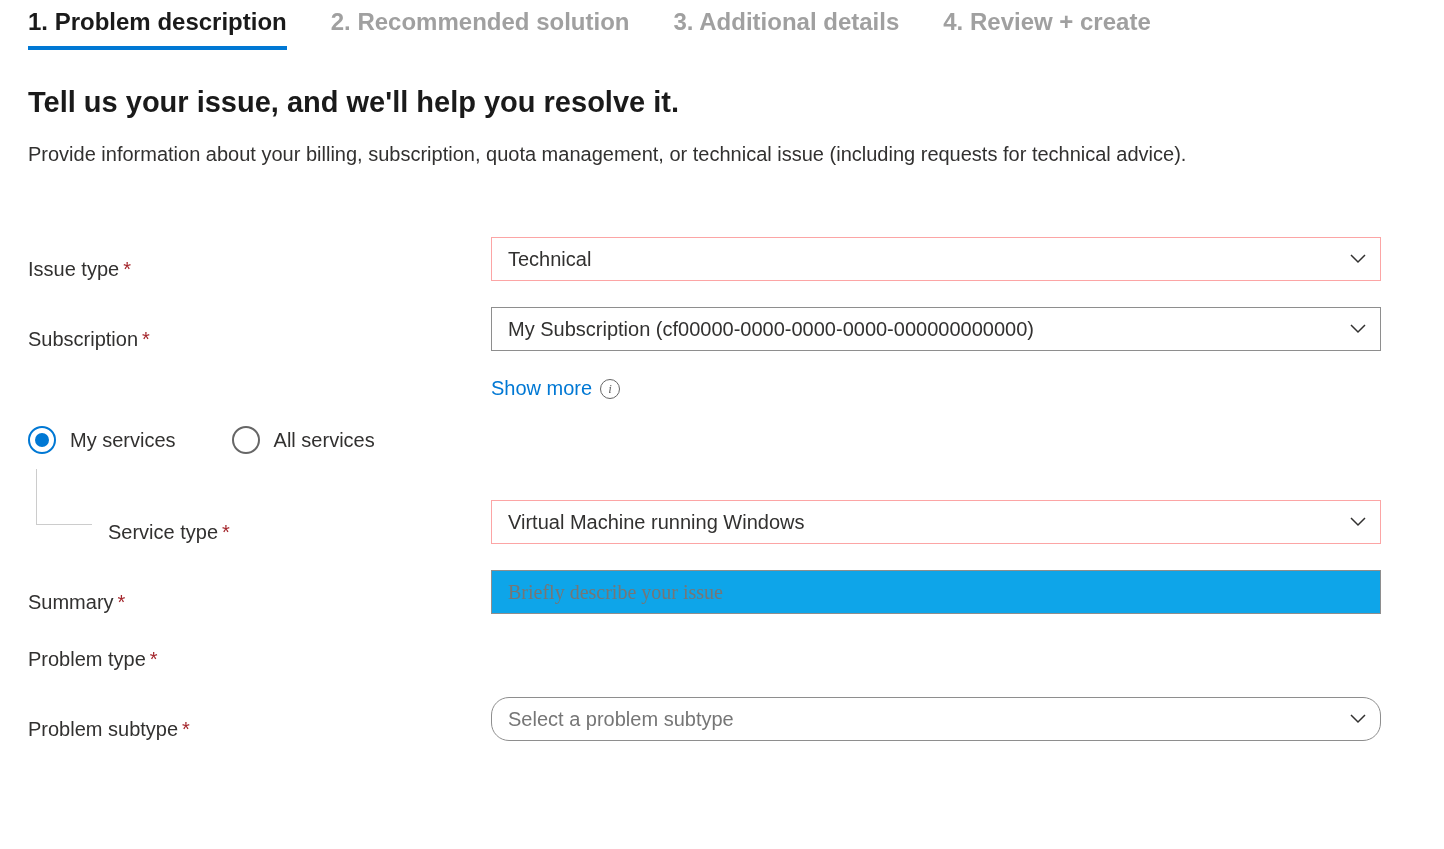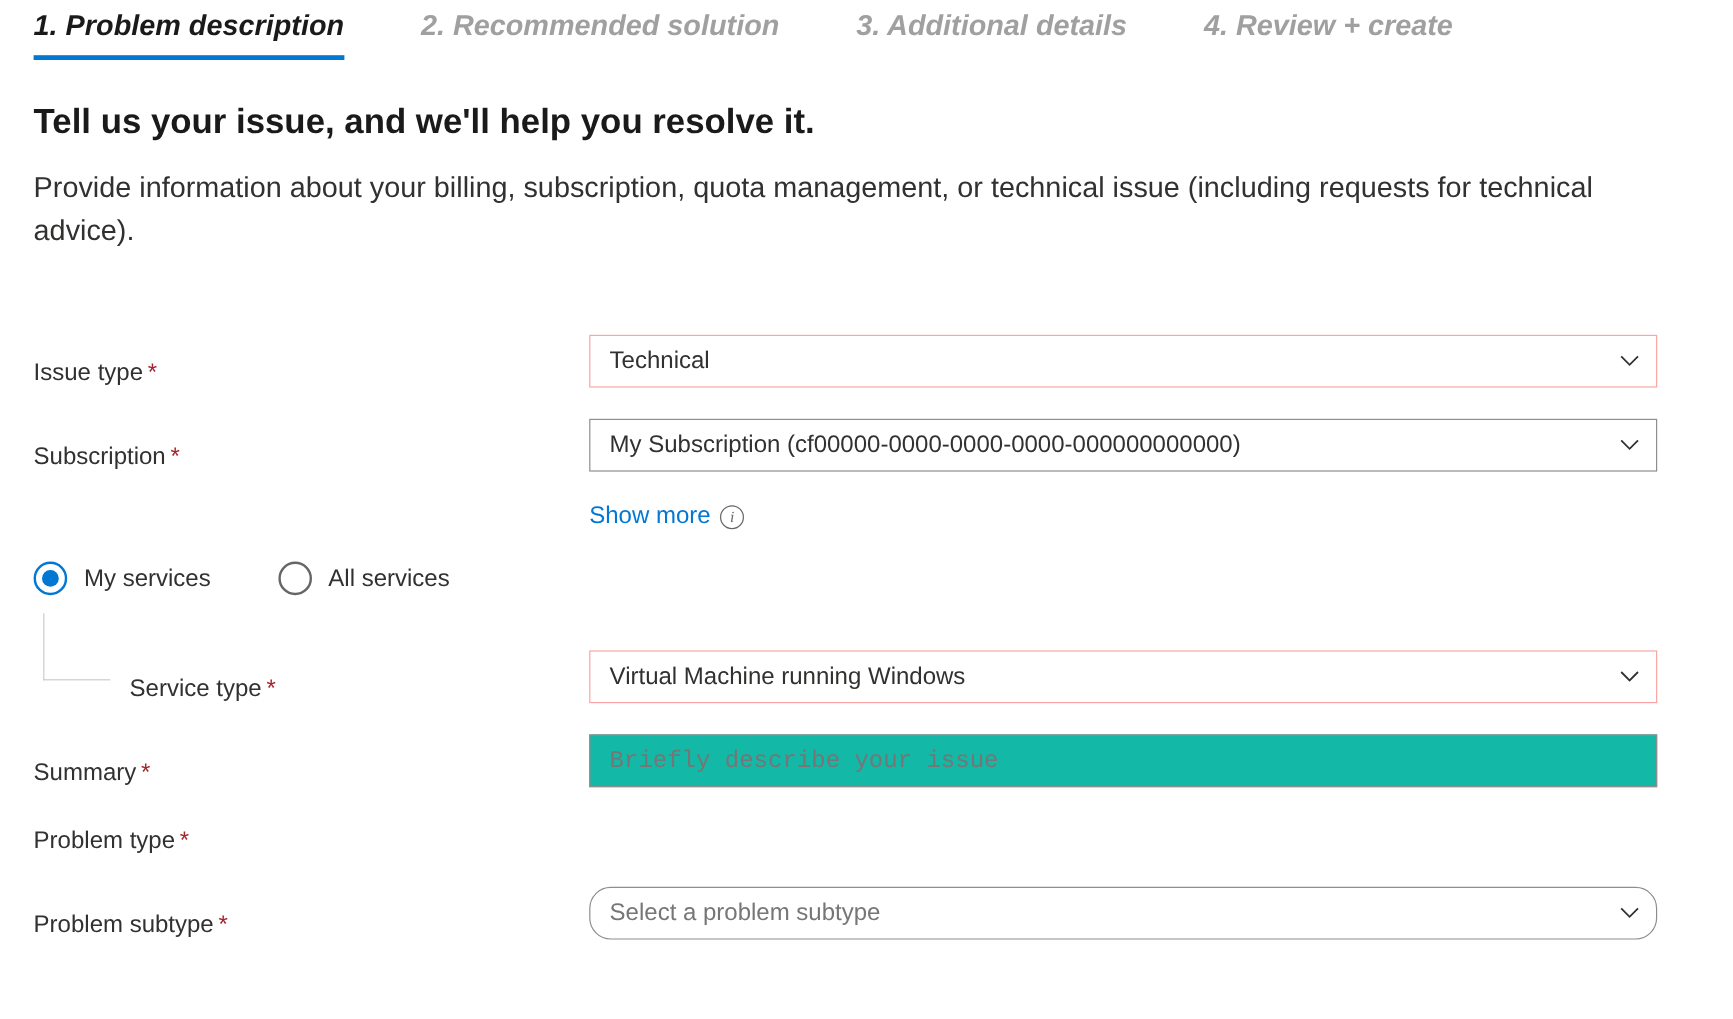--- a/index.html
+++ b/index.html
@@ -9,45 +9,44 @@
     }
     body {
       font-family: "Segoe UI", -apple-system, BlinkMacSystemFont, sans-serif;
       font-size: 20px;
       color: #323130;
       background: #ffffff;
       padding: 0 28px;
     }
     .tabs {
       display: flex;
-      gap: 64px;
+      gap: 44px;
       padding-top: 8px;
       margin-bottom: 36px;
-      font-style: italic;
     }
     .tab {
       padding-bottom: 10px;
       font-size: 24px;
       font-weight: 600;
       color: #a0a0a0;
       cursor: pointer;
       border-bottom: 4px solid transparent;
     }
     .tab.active {
       color: #1a1a1a;
       border-bottom: 4px solid #0078d4;
     }
     .page-title {
       font-size: 29px;
       font-weight: 700;
       color: #1a1a1a;
       margin-bottom: 20px;
     }
     .page-subtitle {
-      font-size: 24px;
+      font-size: 20px;
       color: #323130;
       line-height: 1.5;
       margin-bottom: 68px;
       max-width: 1360px;
     }
     .form-row {
       display: flex;
       align-items: flex-end;
       margin-bottom: 26px;
     }
@@ -110,23 +109,23 @@
       width: 16px;
       height: 10px;
       display: block;
     }
     .text-input {
       width: 100%;
       height: 44px;
       border: 1px solid #8e8e8e;
       padding: 0 16px;
       font-size: 20px;
-      font-family: Liberation Mono, monospace;
-      color: #323130;
-      background: #14b8a6;
+      font-family: Liberation Serif, serif;
+      color: #323130;
+      background: #0ea5e9;
     }
     .text-input::placeholder {
       color: #767676;
     }
     .helper-row {
       display: flex;
       margin-bottom: 26px;
     }
     .helper-spacer {
       width: 463px;

